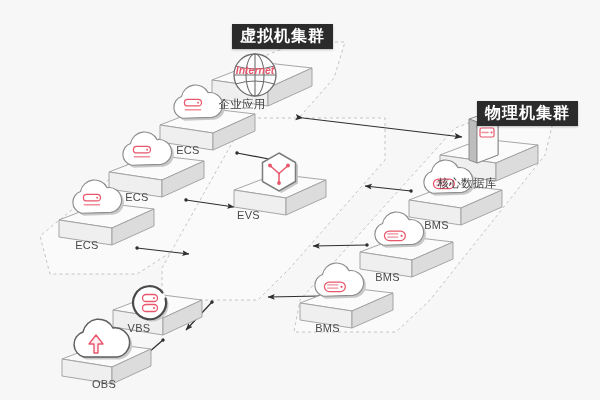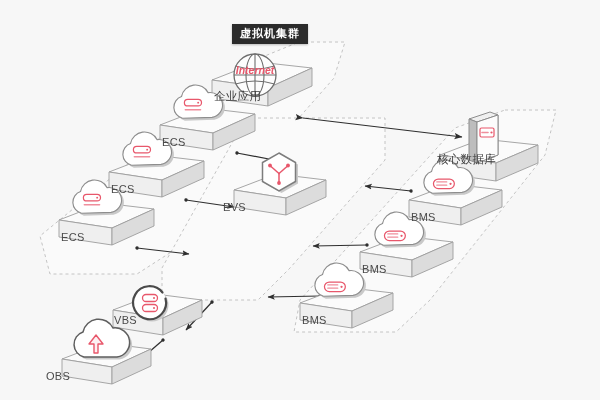--- a/index.html
+++ b/index.html
@@ -9,30 +9,32 @@
     font-family:"Liberation Sans","DejaVu Sans",sans-serif;
   }
   #stage{position:relative;width:600px;height:400px;background:#f7f7f7;}
   #svg{position:absolute;inset:0;width:600px;height:400px;}
   .nlabel{
     position:absolute;
     color:#4a4a4a;
     font-size:11px;
     letter-spacing:.3px;
     white-space:nowrap;
+    text-align:center;
     pointer-events:none;
+    margin-top:8px;
   }
   .nlabel.cjk{font-size:11.5px;color:#3c3c3c;}
 
   
   .badge{
     position:absolute;
     background:#2b2b2b;
     color:#fff;
-    font-size:11px;
+    font-size:16px;
     font-weight:bold;
     padding:4px 8px 5px 8px;
     letter-spacing:1px;
     white-space:nowrap;
     line-height:1;
     box-shadow:0 1px 2px rgba(0,0,0,.25);
   }
 </style>
 </head>
 <body>
@@ -256,26 +258,27 @@
     </g>
 
     <g transform="translate(95,342) scale(1.0)">
       <path d="M-11,15 a13,13 0 0,1 -1,-25 a16,16 0 0,1 30,-4 a12,12 0 0,1 4,29 Z" fill="#c9c9c9" transform="translate(2.5,2.5)"></path>
       <path d="M-11,15 a13,13 0 0,1 -1,-25 a16,16 0 0,1 30,-4 a12,12 0 0,1 4,29 Z" fill="#ffffff" stroke="#5f5f5f" stroke-width="1.5"></path>
       <path d="M3,11 L3,2 L8,2 L1,-7 L-6,2 L-1,2 L-1,11 Z" fill="#fdf0f2" stroke="#e8576b" stroke-width="1.4" stroke-linejoin="round"></path>
     </g>
   </svg>
 
   <div class="badge" style="left:232px;top:24px;">虚拟机集群</div>
+  <div class="badge" style="left:477px;top:101px;">物理机集群</div>
 
   <div class="nlabel cjk" style="left:214px;top:89px;width:56px;">企业应用</div>
   <div class="nlabel" style="left:162px;top:136px;width:52px;">ECS</div>
   <div class="nlabel" style="left:111px;top:183px;width:52px;">ECS</div>
   <div class="nlabel" style="left:61px;top:231px;width:52px;">ECS</div>
   <div class="nlabel" style="left:223px;top:201px;width:51px;">EVS</div>
-  <div class="nlabel cjk" style="left:437px;top:152px;width:60px;">核心数据库</div>
+  <div class="nlabel cjk" style="left:437px;top:168px;width:60px;">核心数据库</div>
   <div class="nlabel" style="left:411px;top:211px;width:51px;">BMS</div>
   <div class="nlabel" style="left:362px;top:263px;width:51px;">BMS</div>
   <div class="nlabel" style="left:302px;top:314px;width:51px;">BMS</div>
   <div class="nlabel" style="left:114px;top:314px;width:50px;">VBS</div>
-  <div class="nlabel" style="left:46px;top:370px;width:50px;">OBS</div>
+  <div class="nlabel" style="left:79px;top:370px;width:50px;">OBS</div>
 
 </div>
 
 </body></html>

